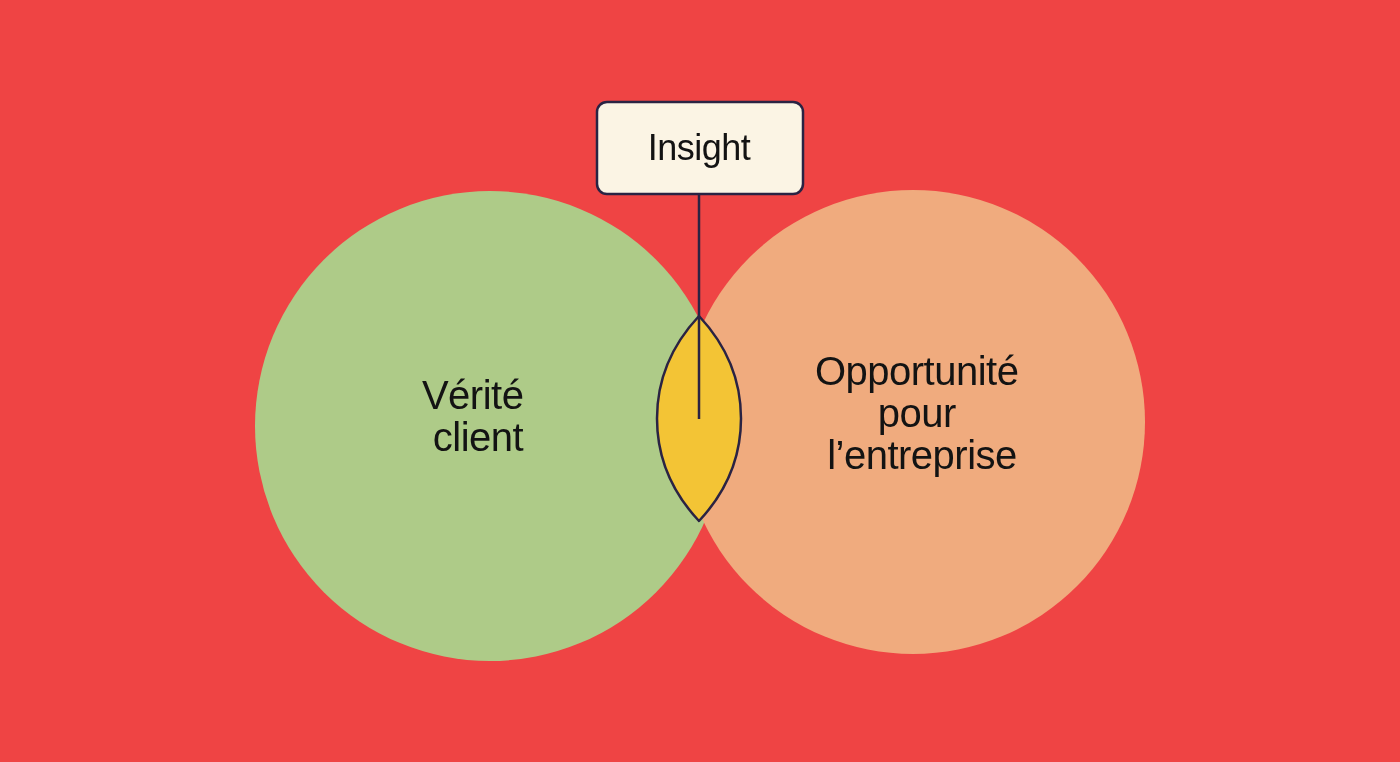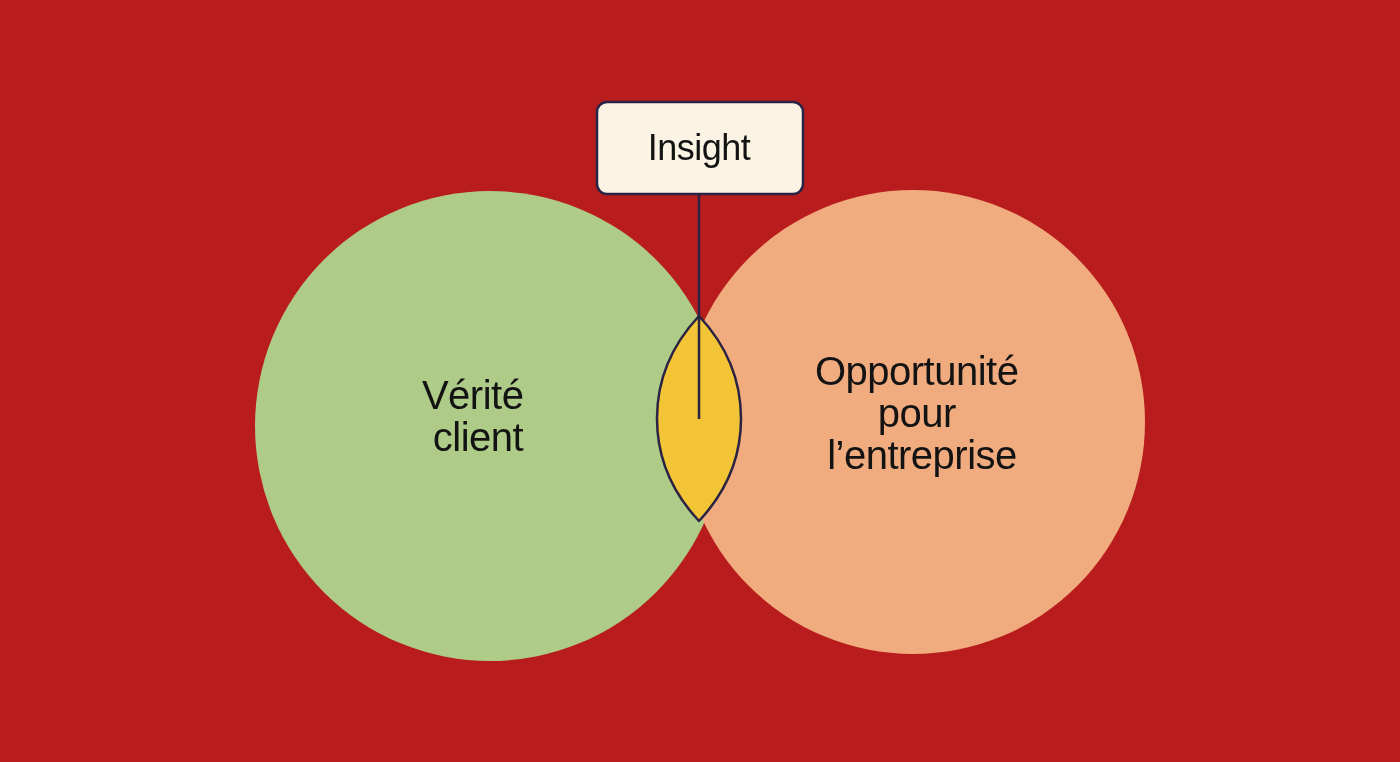--- a/index.html
+++ b/index.html
@@ -4,21 +4,21 @@
 <style>
   html, body {
     margin: 0;
     padding: 0;
     background: #ffffff;
   }
   .canvas {
     position: relative;
     width: 1400px;
     height: 762px;
-    background: #b91c1c;
+    background: #ef4444;
     overflow: hidden;
     font-family: "Liberation Sans", sans-serif;
   }
   .canvas svg {
     display: block;
     width: 1400px;
     height: 762px;
   }
   .label {
     font-family: "Liberation Sans", sans-serif;

